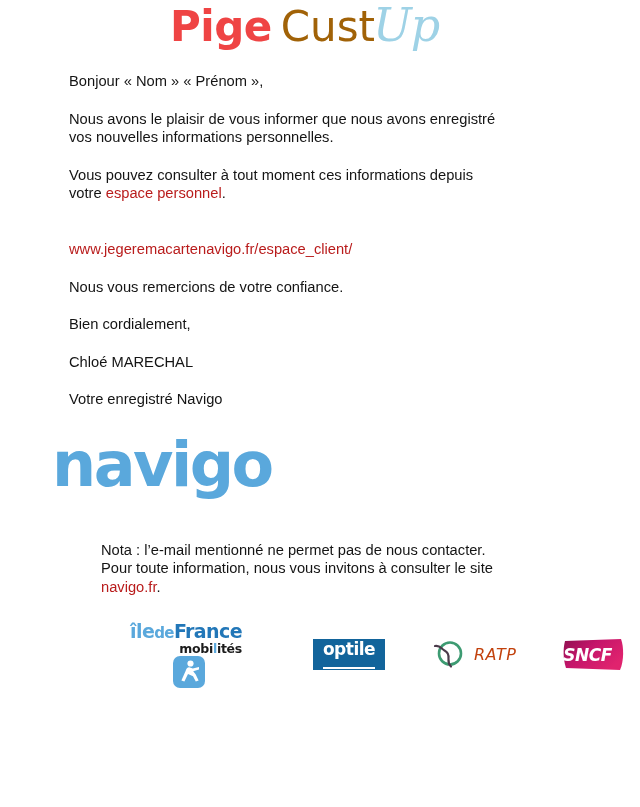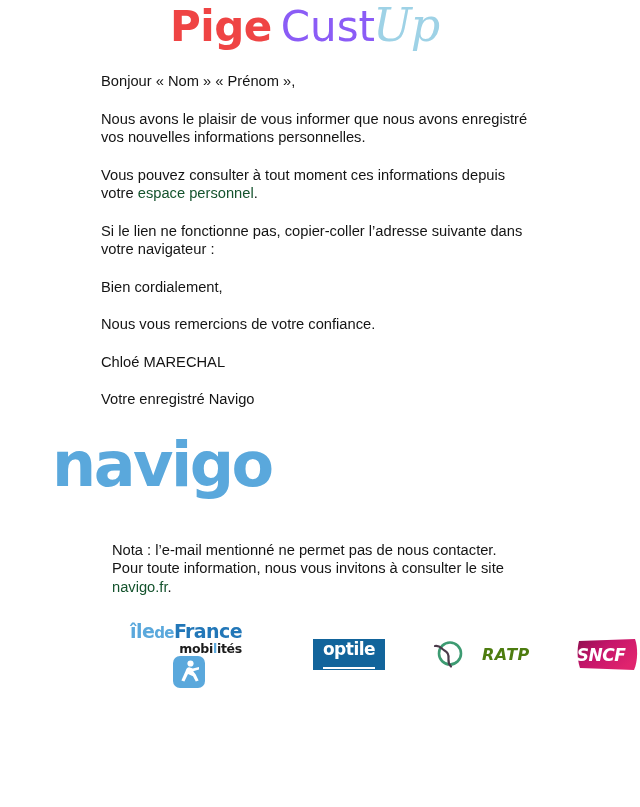--- a/index.html
+++ b/index.html
@@ -31,47 +31,47 @@
     font-family: "DejaVu Sans", sans-serif;
     font-size: 42px;
     font-weight: bold;
     color: #ef4444;
     letter-spacing: -0.5px;
   }
   .brand-cust {
     font-family: "DejaVu Sans", sans-serif;
     font-size: 42px;
     font-weight: normal;
-    color: #8b5cf6;
+    color: #a16207;
     letter-spacing: 0px;
     margin-left: 9px;
   }
   .brand-up {
     font-family: "DejaVu Serif", serif;
     font-size: 46px;
     font-style: italic;
     color: #9ed2e6;
     letter-spacing: -1px;
     margin-left: -2px;
   }
 
   
   .letter {
-    padding-left: 101px;
+    padding-left: 69px;
     padding-right: 100px;
   }
   .para {
     font-size: 14.7px;
     line-height: 18.5px;
     color: #141414;
     margin: 0 0 19px 0;
     max-width: 430px;
   }
   a.link, .link {
-    color: #14532d;
+    color: #b91c1c;
     text-decoration: none;
   }
 
   
   .navigo-wrap {
     padding-left: 52px;
     margin-top: 25px;
     margin-bottom: 8px;
   }
   .navigo-mark {
@@ -86,21 +86,21 @@
 
   .nota-wrap {
     padding-left: 101px;
     padding-right: 90px;
     margin-top: 45px;
   }
   .nota {
     font-size: 14.7px;
     line-height: 18.5px;
     color: #141414;
-    margin: 11px;
+    margin: 0;
   }
 
   
   .partners {
     margin-top: 26px;
     padding-left: 100px;
     display: flex;
     align-items: center;
   }
   .partner {
@@ -158,25 +158,25 @@
     border-bottom: 2px solid #ffffff;
     line-height: 1.05;
     padding-bottom: 8px;
   }
 
   
   .ratp { display: flex; align-items: center; }
   .ratp-text {
     font-family: "DejaVu Sans", sans-serif;
     font-style: italic;
-    font-weight: bold;
+    font-weight: normal;
     font-size: 16px;
-    color: #4d7c0f;
+    color: #c2410c;
     letter-spacing: 0.5px;
-    margin-left: 16px;
+    margin-left: 8px;
   }
 
   
   .sncf-box {
     width: 62px;
     height: 31px;
     position: relative;
     display: flex;
     align-items: center;
   }
@@ -205,25 +205,25 @@
 </div>
 
 <div class="letter">
 
   <p class="para">Bonjour « Nom » « Prénom »,</p>
 
   <p class="para">Nous avons le plaisir de vous informer que nous avons enregistré vos nouvelles informations personnelles.</p>
 
   <p class="para"><span>Vous pouvez consulter à tout moment ces informations depuis votre </span><a href="#" class="link">espace personnel</a><span>.</span></p>
 
-  <p class="para"><span>Si le lien ne fonctionne pas, copier-coller l’adresse suivante dans votre navigateur :</span><br></p>
+  <p class="para"><br><a href="#" class="link">www.jegeremacartenavigo.fr/espace_client/</a></p>
+
+  <p class="para">Nous vous remercions de votre confiance.</p>
 
   <p class="para">Bien cordialement,</p>
-
-  <p class="para">Nous vous remercions de votre confiance.</p>
 
   <p class="para">Chloé MARECHAL</p>
 
   <p class="para">Votre enregistré Navigo</p>
 </div>
 
 <div class="navigo-wrap">
   <span class="navigo-mark">navigo</span>
 </div>
 

